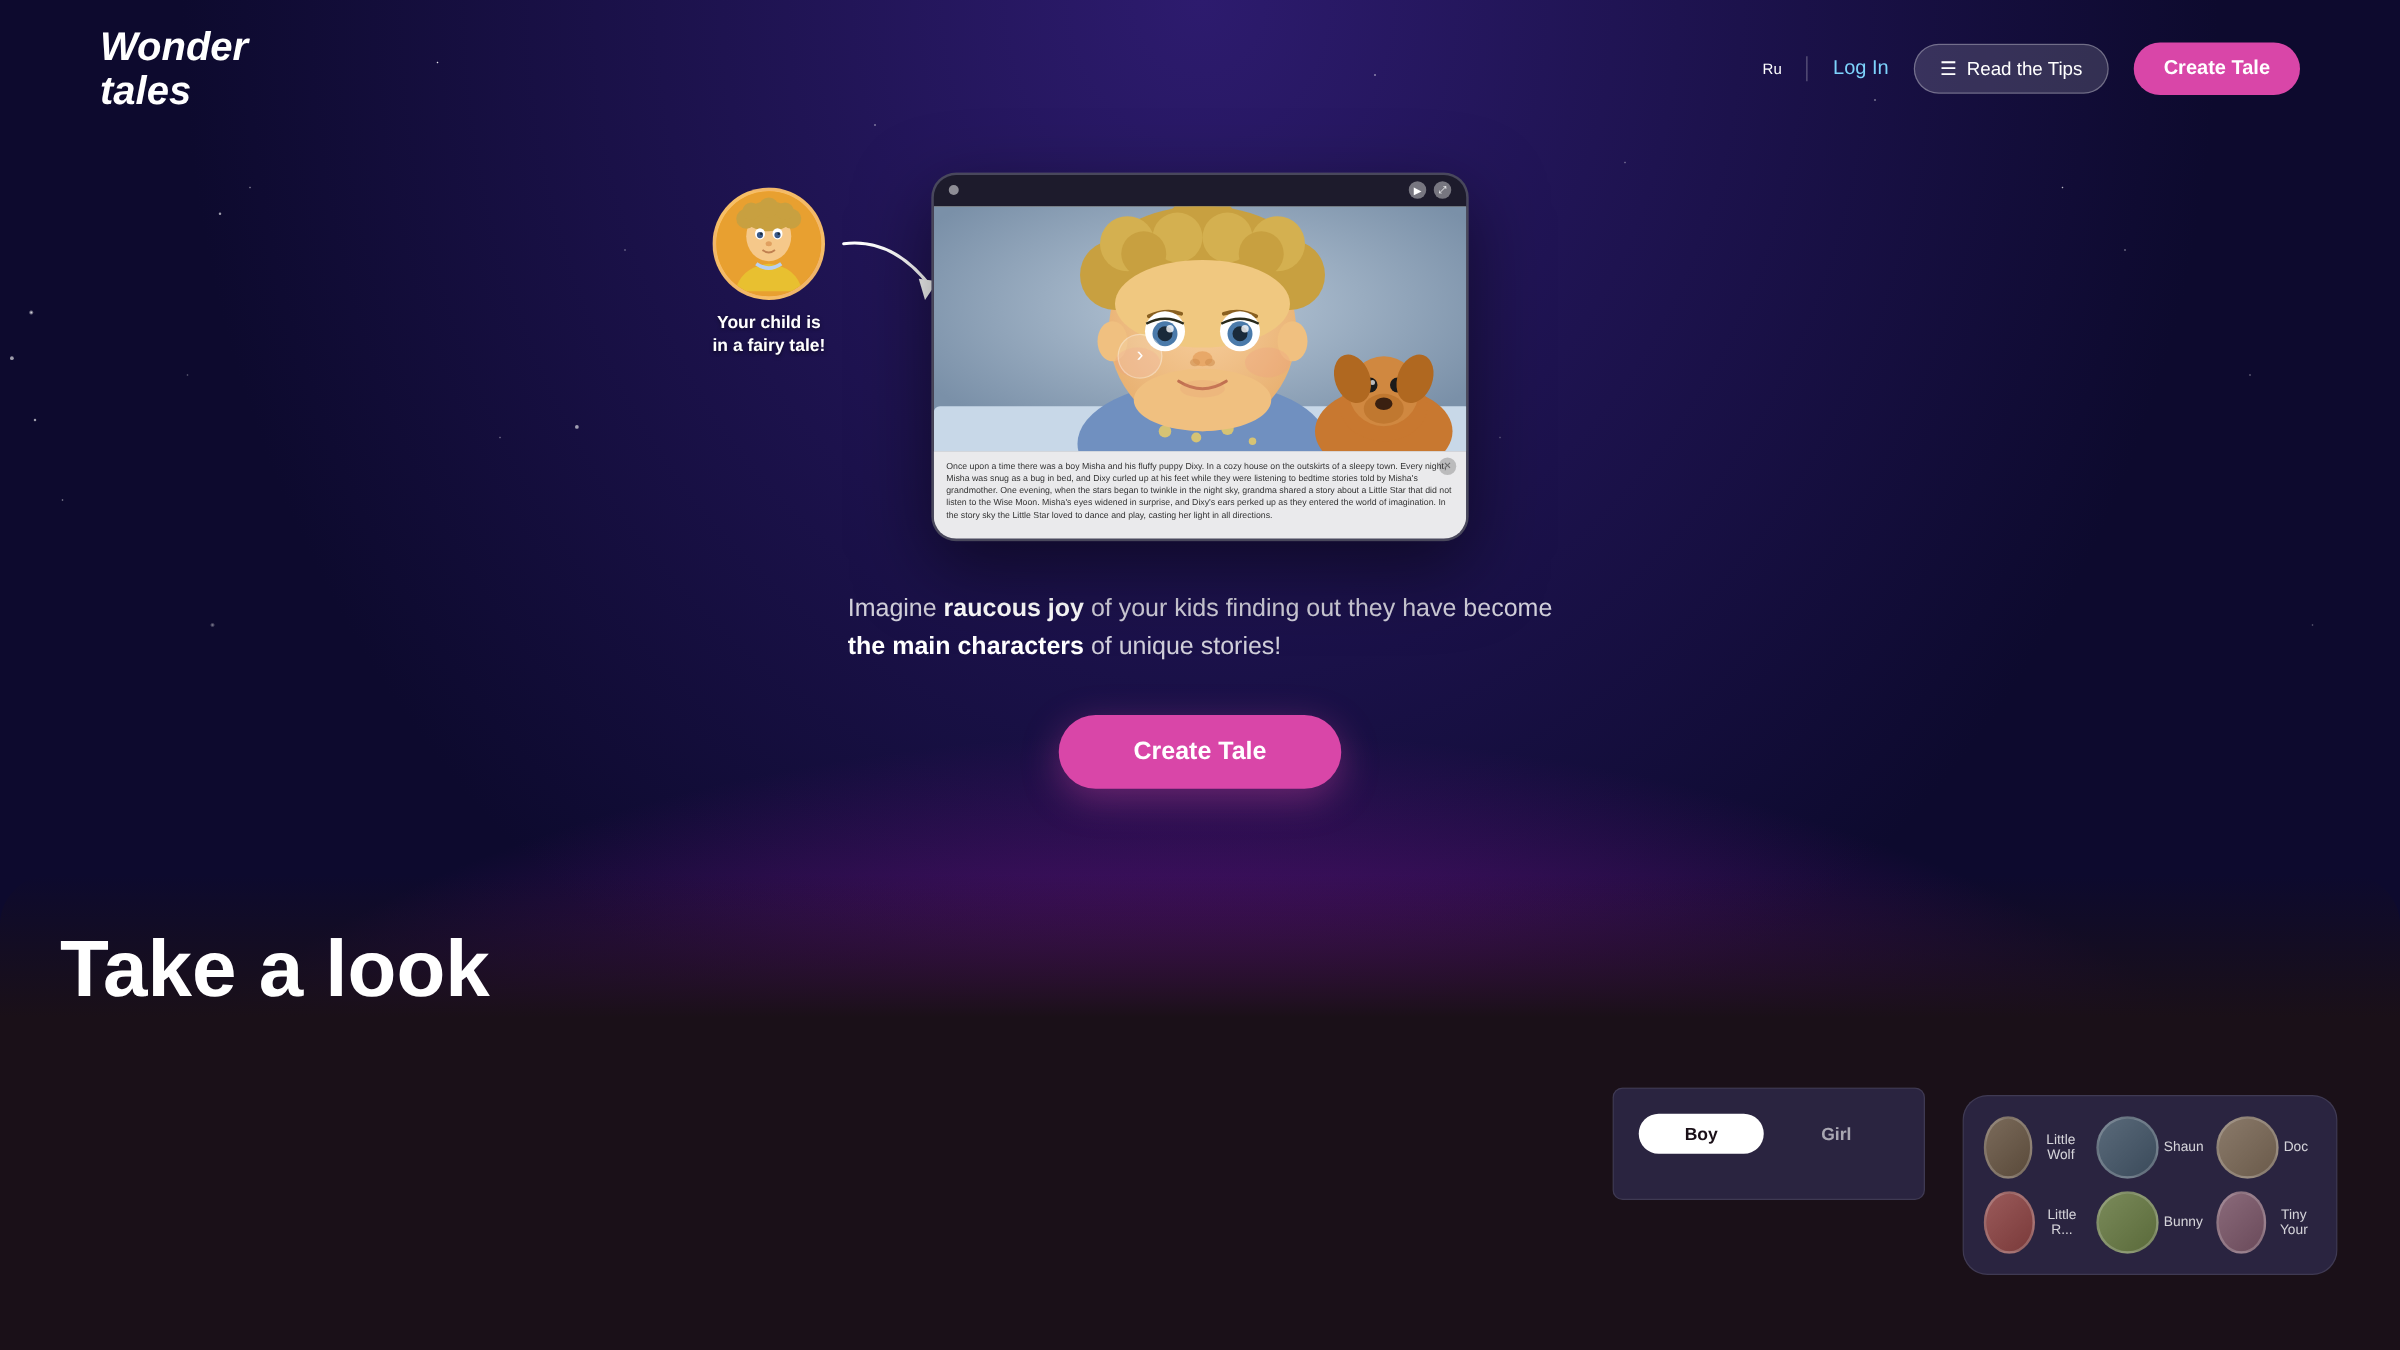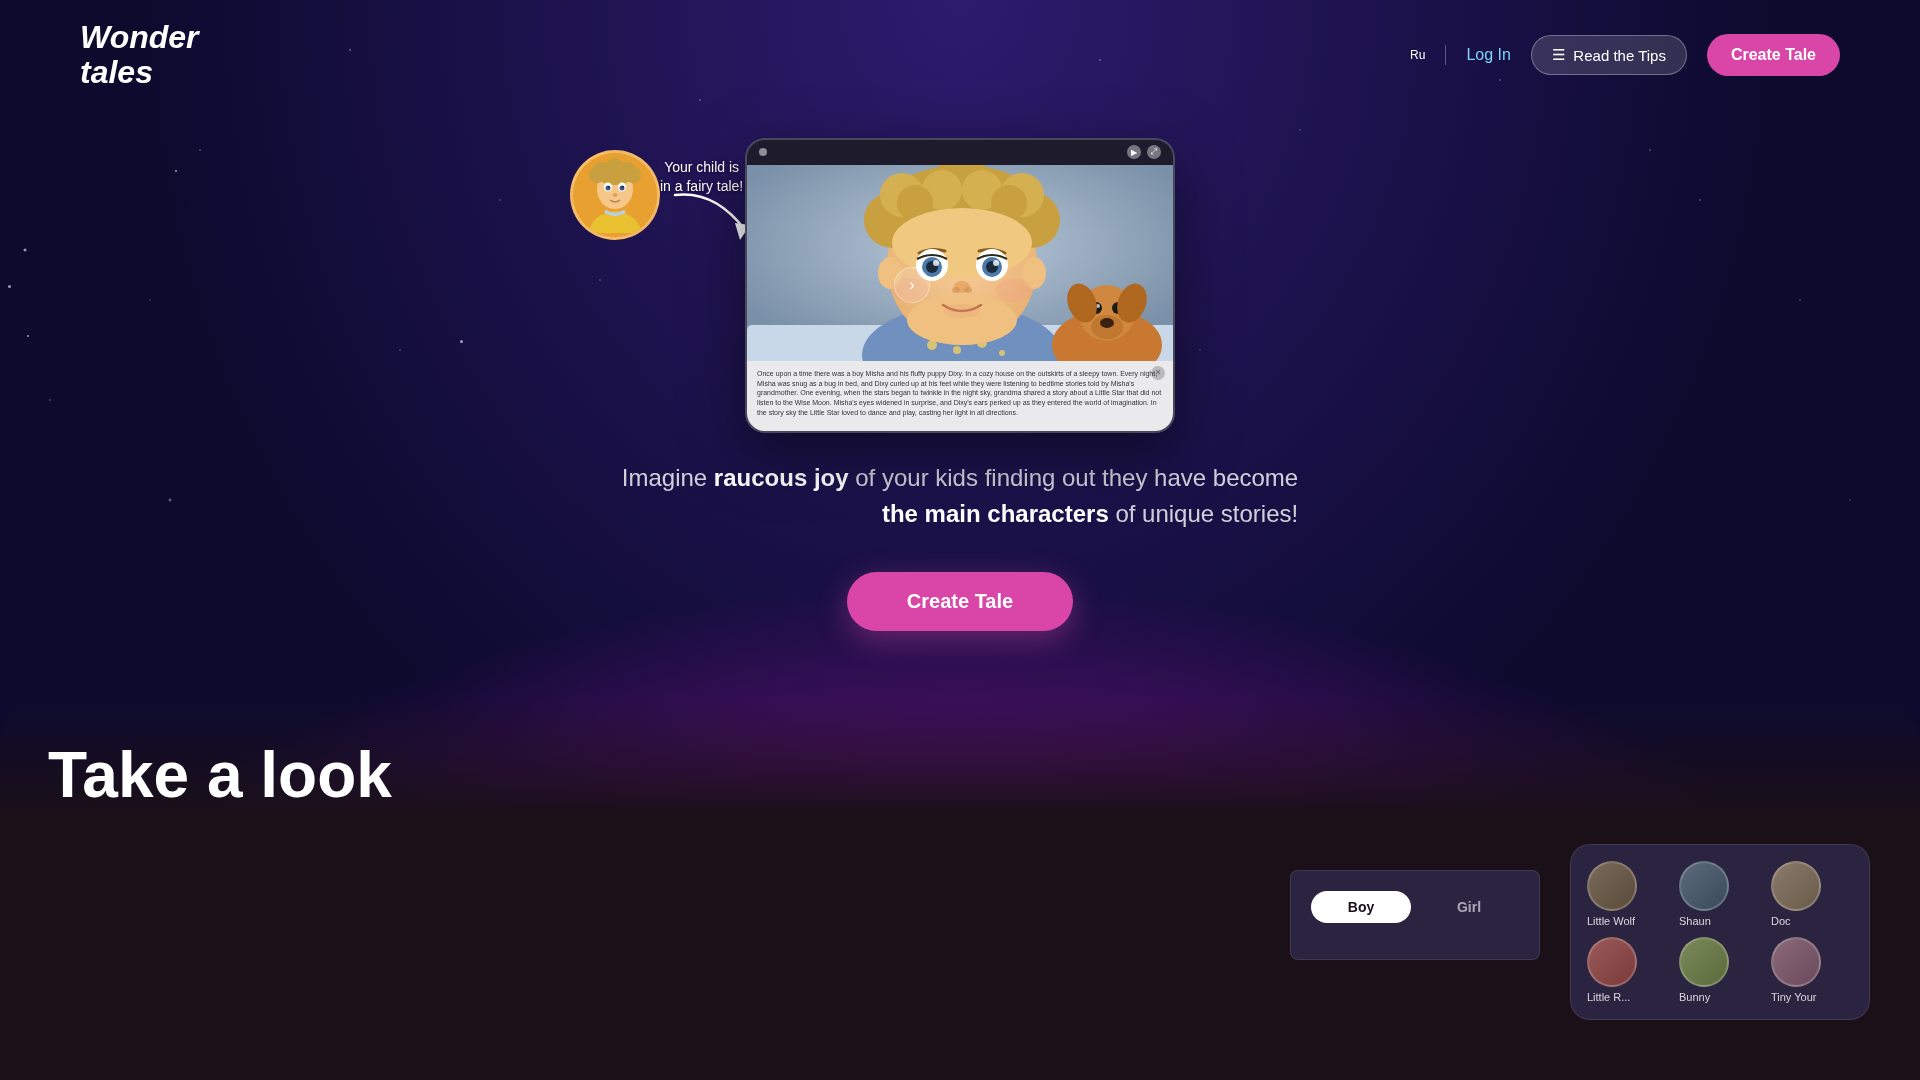--- a/index.html
+++ b/index.html
@@ -159,21 +159,23 @@
       justify-content: center;
       align-items: center;
     }
 
     
     .child-avatar-area {
       position: absolute;
       left: 60px;
       top: 20px;
       display: flex;
-      align-items: flex-start;
+      flex-direction: column;
+      align-items: flex-end;
+      font-weight: bold;
     }
 
     .child-avatar-circle {
       width: 90px;
       height: 90px;
       border-radius: 50%;
       background: linear-gradient(135deg, #f5a623 0%, #e8932a 100%);
       border: 3px solid rgba(255,255,255,0.3);
       display: flex;
       align-items: center;
@@ -329,24 +331,24 @@
       margin-top: 30px;
       text-align: center;
       color: white;
       font-size: 72px;
       font-weight: 800;
       line-height: 1.1;
       letter-spacing: -1px;
     }
 
     .hero-subtext {
-      margin-top: 20px;
-      text-align: right;
+      margin-top: 32px;
+      text-align: left;
       color: rgba(255,255,255,0.8);
-      font-size: 24px;
+      font-size: 20px;
       line-height: 1.5;
     }
 
     .hero-subtext strong {
       font-weight: 700;
       color: white;
     }
 
     .hero-subtext .highlight {
       font-weight: 700;
@@ -437,22 +439,21 @@
     }
 
     .chars-grid {
       display: grid;
       grid-template-columns: repeat(3, 1fr);
       gap: 10px;
     }
 
     .char-item {
       display: flex;
-      flex-direction: column;
-      align-items: flex-start;
+      align-items: center;
       gap: 4px;
     }
 
     .char-avatar {
       width: 50px;
       height: 50px;
       border-radius: 50%;
       background: linear-gradient(135deg, #8b6b4a, #6b4a2a);
       border: 2px solid rgba(255,255,255,0.2);
     }

